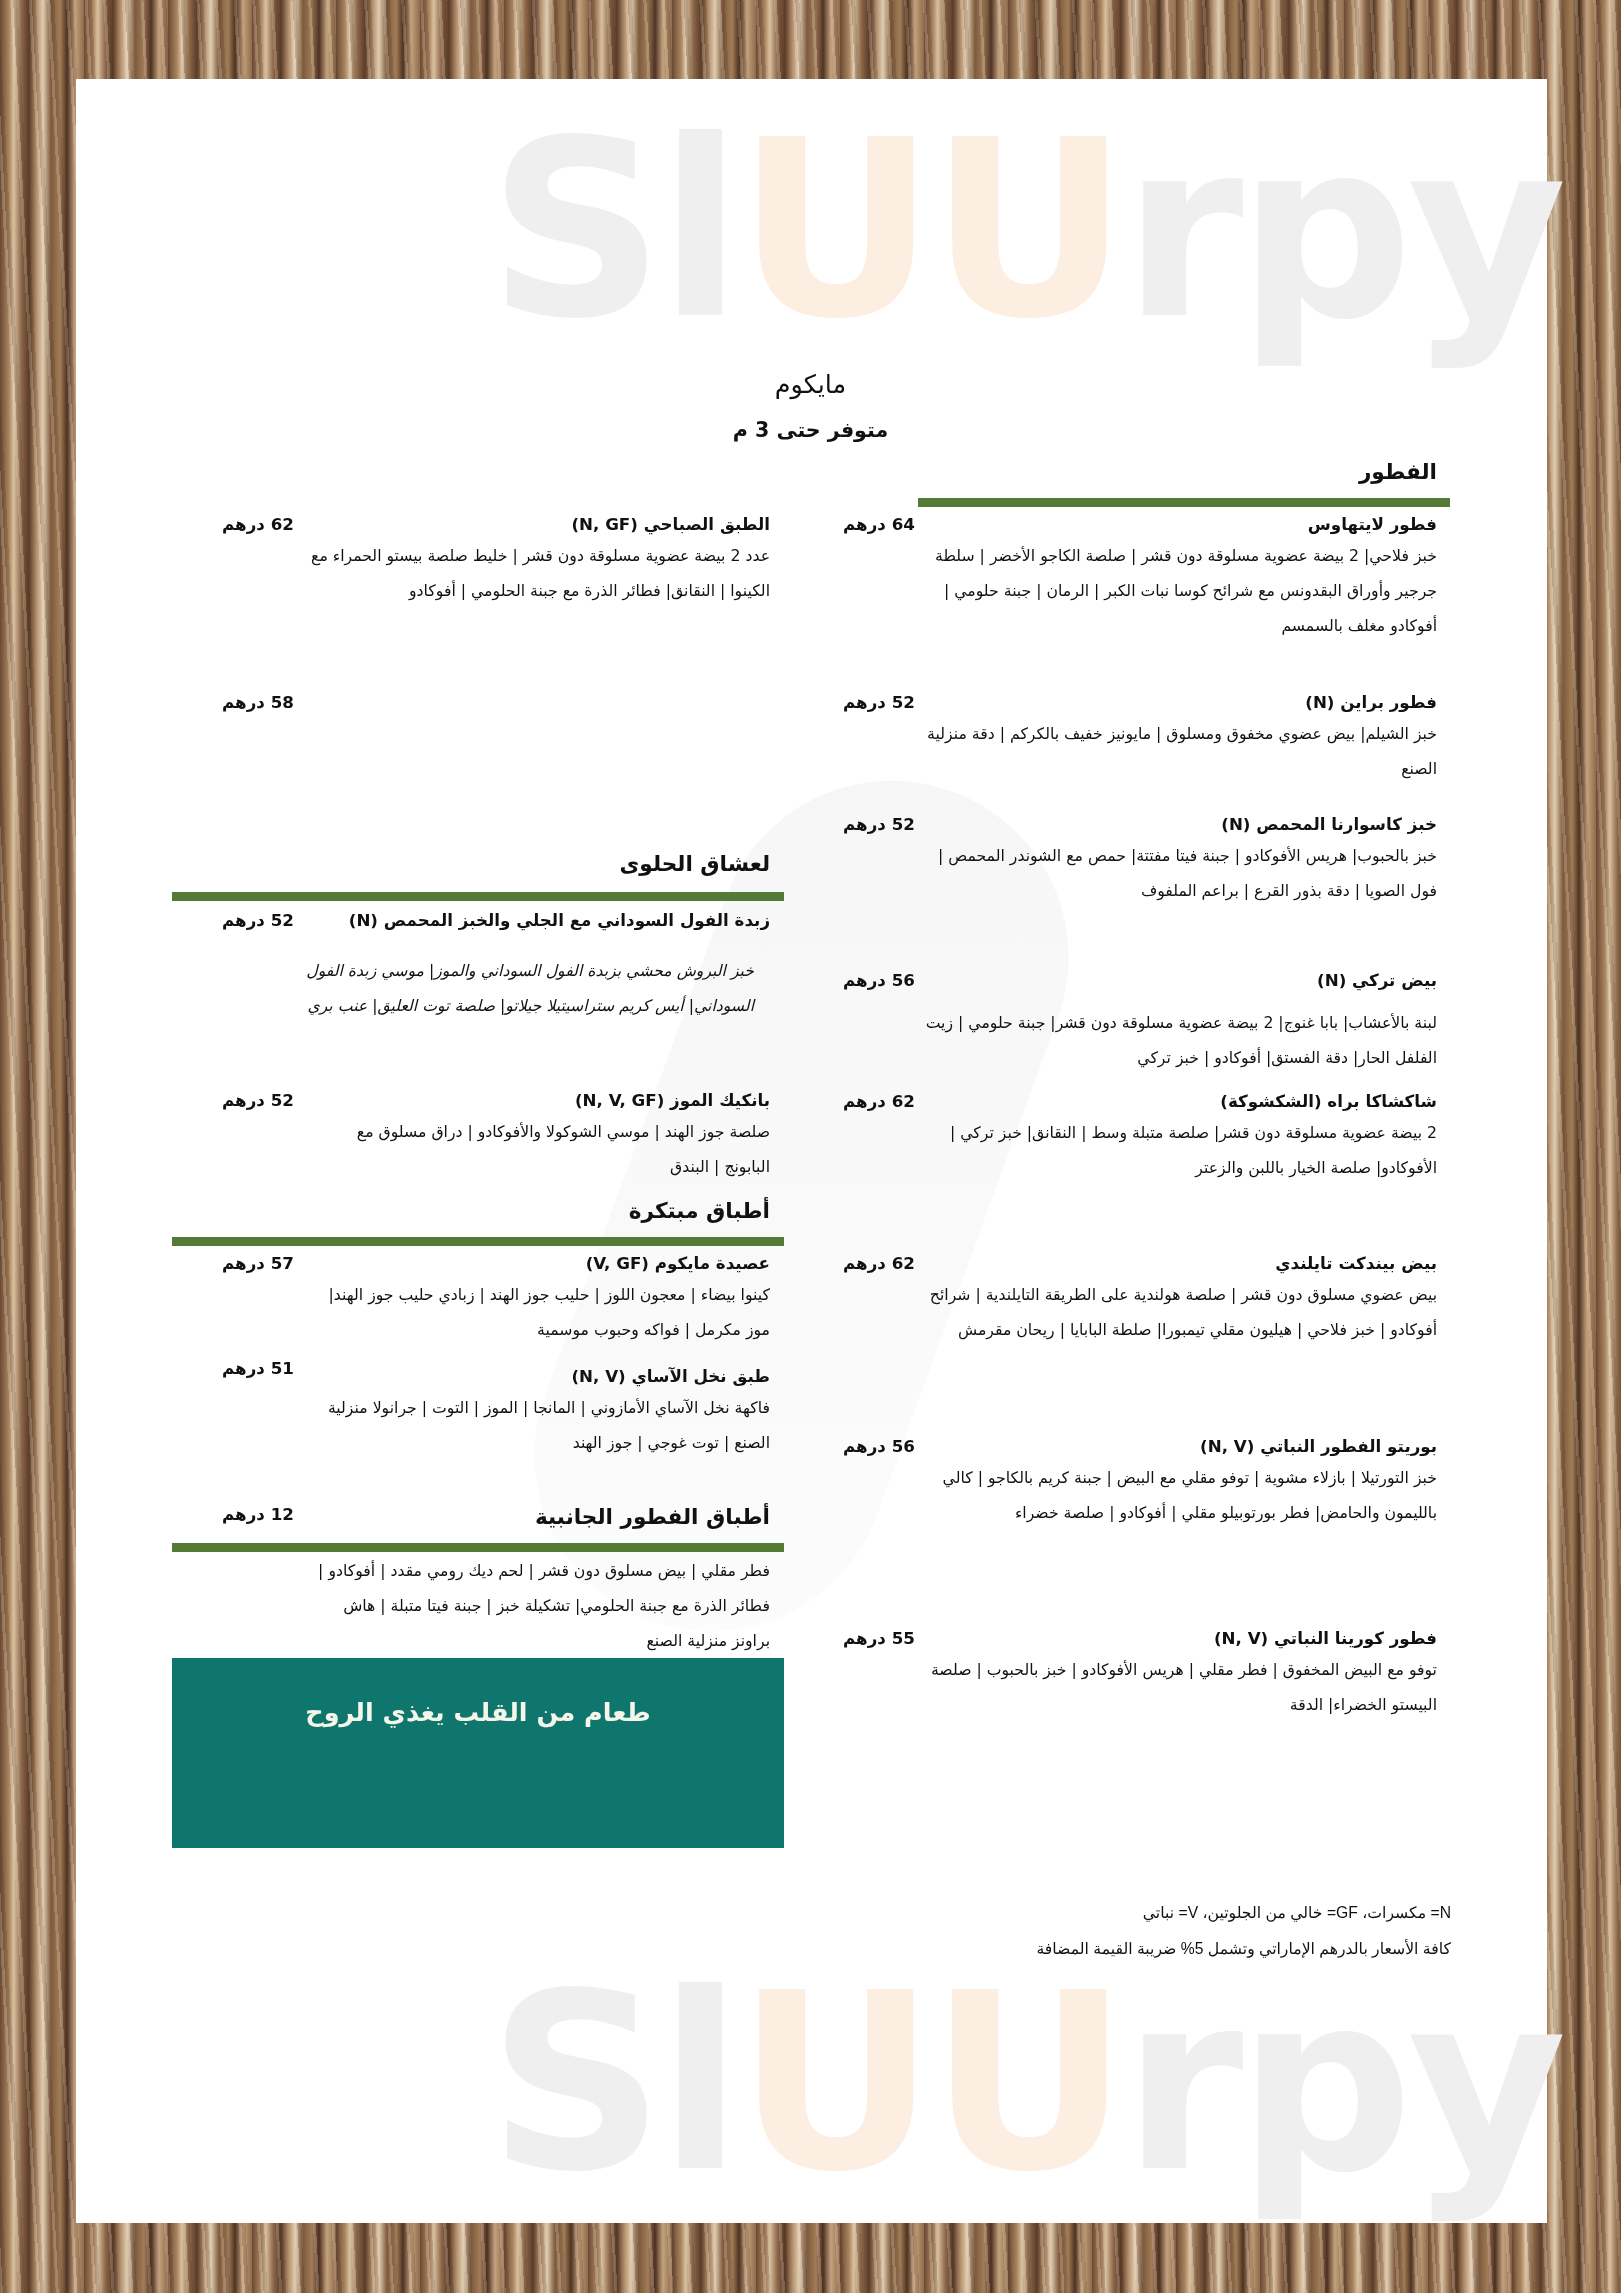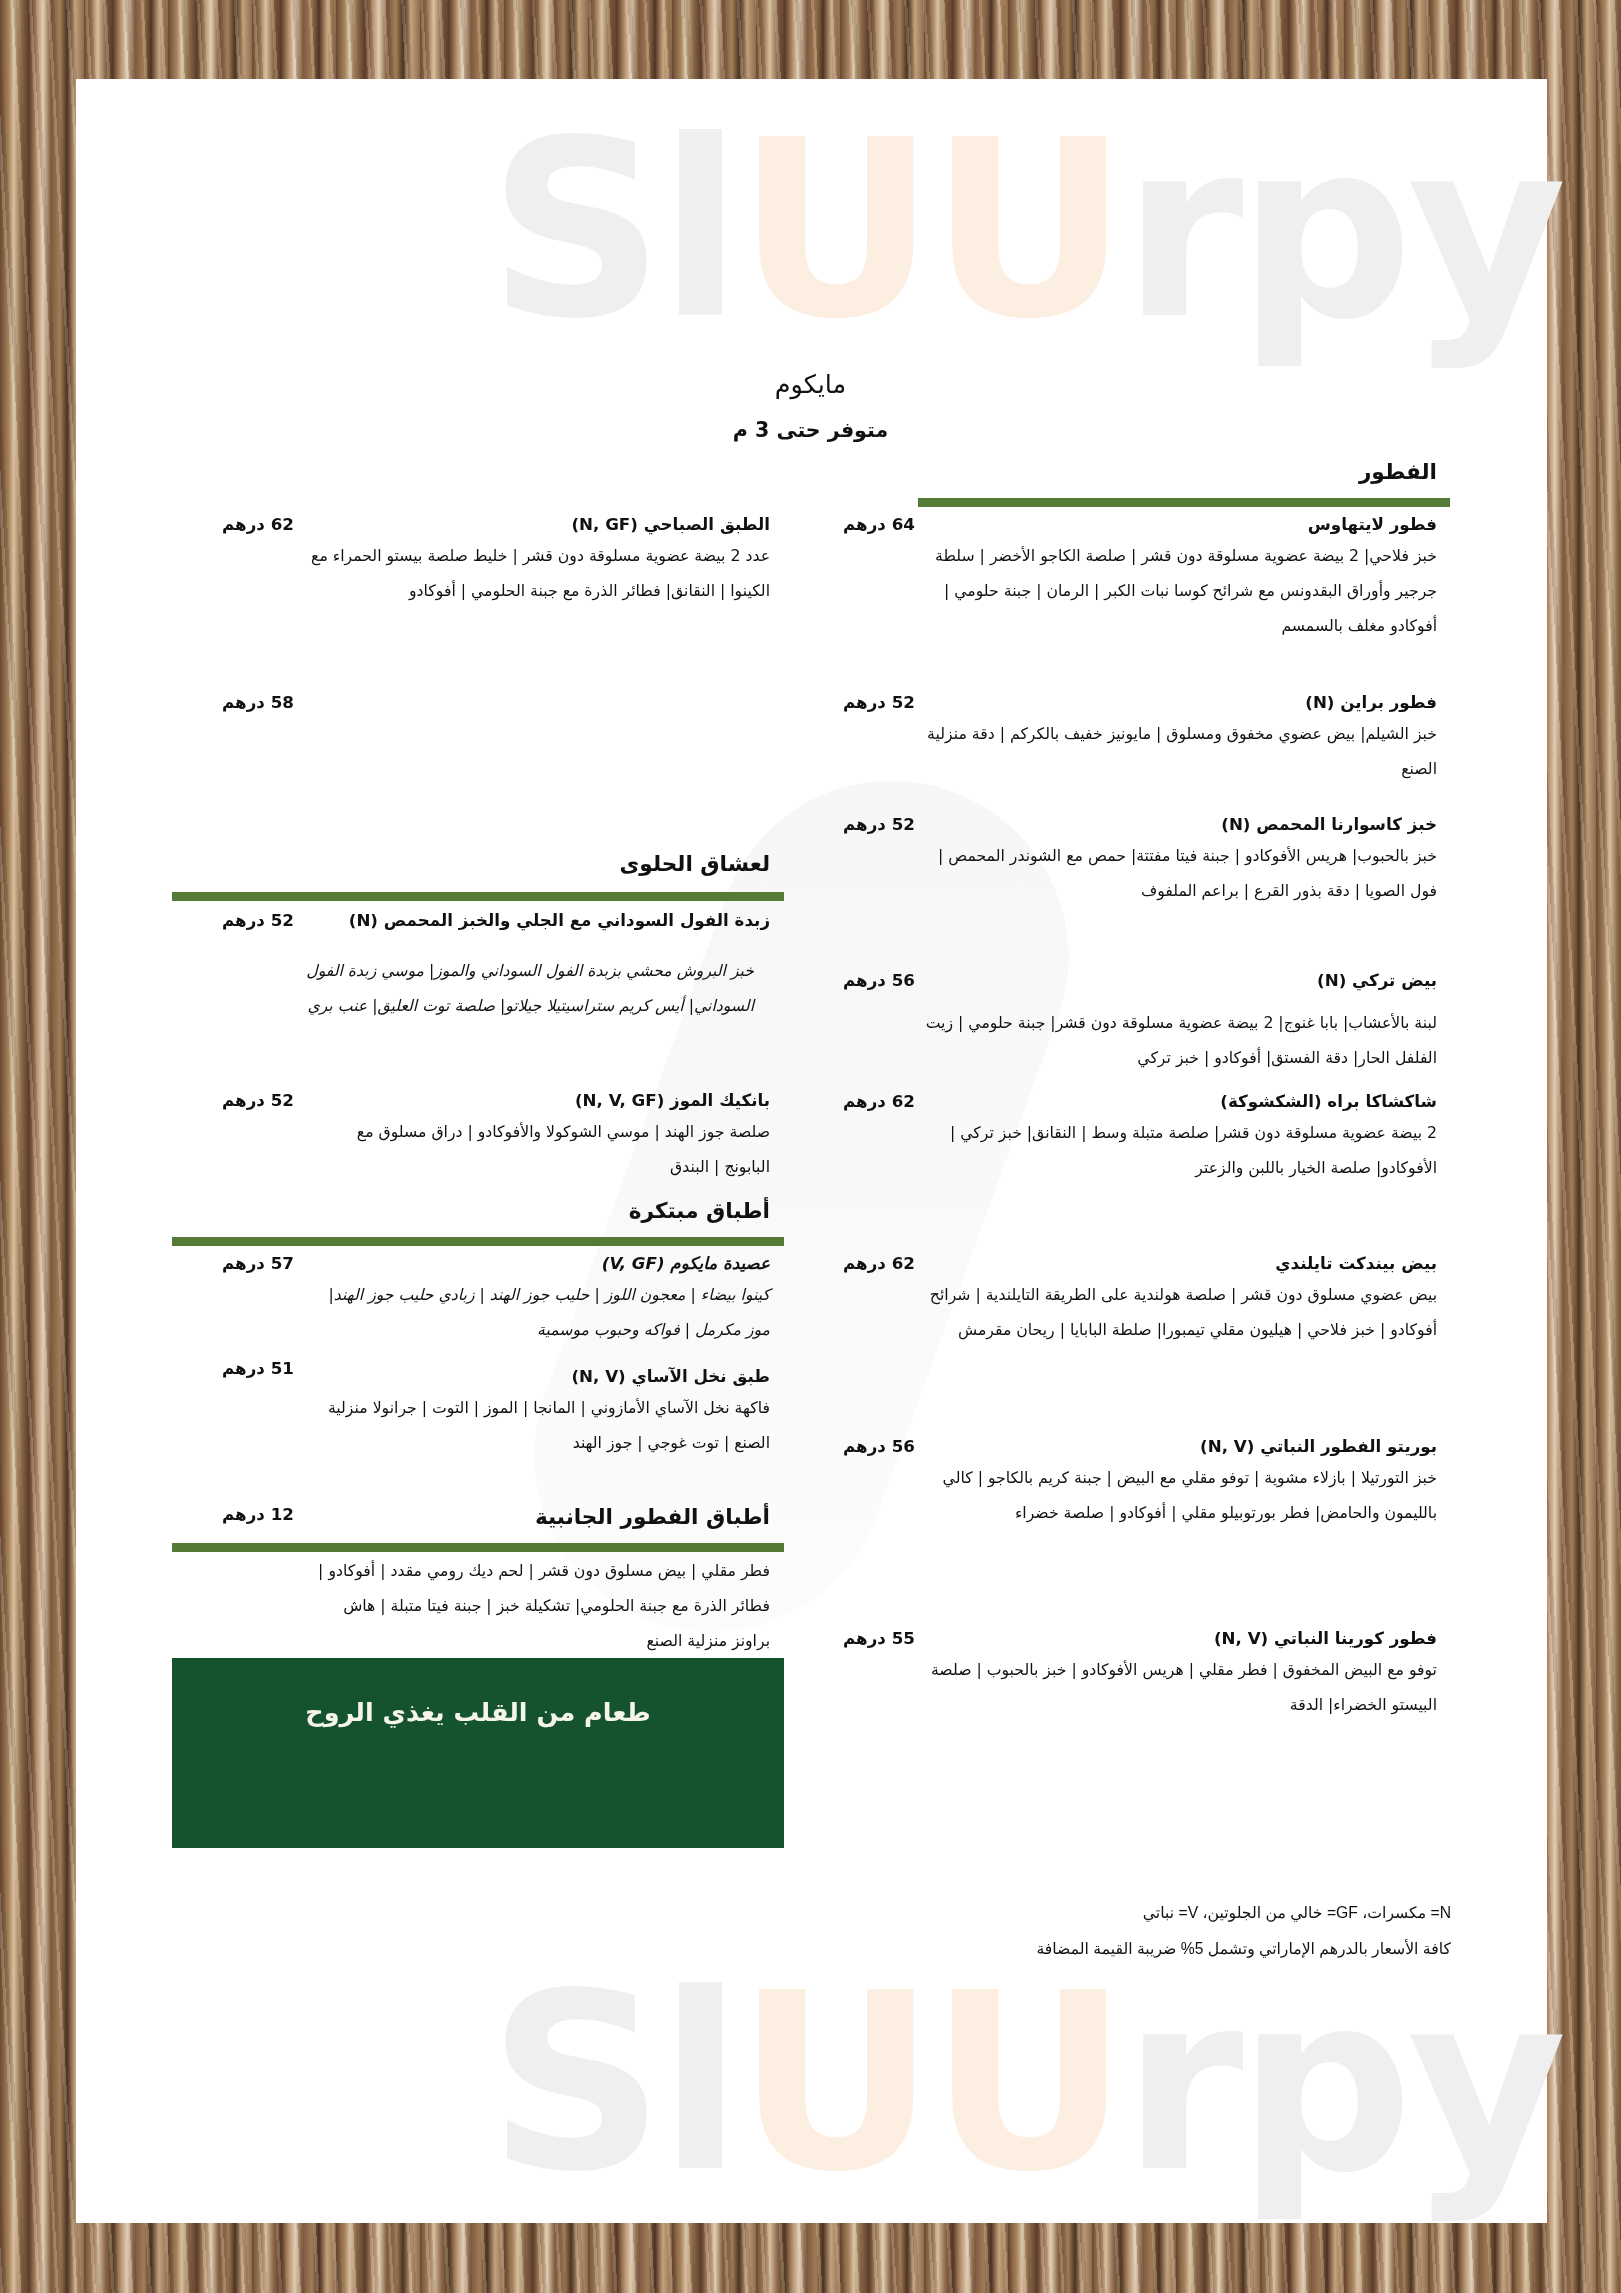--- a/index.html
+++ b/index.html
@@ -49,21 +49,21 @@
   .item { position:absolute; text-align:right; }
   .item .name { font-size:16.7px; font-weight:bold; line-height:25.5px; white-space:nowrap; }
   .item .desc { font-size:15.7px; line-height:35px; }
   .price {
     position:absolute; font-size:16.7px; font-weight:bold; direction:rtl; white-space:nowrap;
   }
   .side-desc { position:absolute; font-size:15.7px; line-height:35px; text-align:right; }
 
   .banner {
     position:absolute; left:172px; top:1658px; width:612px; height:190px;
-    background:#14532d; color:#f5f5ea; text-align:center;
+    background:#0f766e; color:#f5f5ea; text-align:center;
   }
   .banner span { display:block; margin-top:39px; font-size:25.5px; font-weight:bold; }
 
   .footnote { position:absolute; right:170px; text-align:right; font-size:15.7px; font-family:"Liberation Sans", sans-serif; }
 </style>
 </head>
 <body>
 
 <div class="paper">
   <div class="watermark" style="top:29px;"><span>Sl</span><span class="u">UU</span><span>rpy</span></div>
@@ -145,21 +145,21 @@
 
   <div class="item" style="right:851px; top:1088px; width:461px;">
     <div class="name">بانكيك الموز (N, V, GF)</div>
     <div class="desc">صلصة جوز الهند | موسي الشوكولا والأفوكادو | دراق مسلوق مع البابونج | البندق</div>
   </div>
   <div class="price" style="left:222px; top:1090px;">52 درهم</div>
 
   <div class="section-head" style="right:851px; top:1198px;">أطباق مبتكرة</div>
   <div class="bar" style="left:172px; width:612px; top:1237px;"></div>
 
-  <div class="item" style="right:851px; top:1251px; width:461px;font-style:italic;">
+  <div class="item" style="right:851px; top:1251px; width:461px;">
     <div class="name">عصيدة مايكوم (V, GF)</div>
     <div class="desc">كينوا بيضاء | معجون اللوز | حليب جوز الهند | زبادي حليب جوز الهند| موز مكرمل | فواكه وحبوب موسمية</div>
   </div>
   <div class="price" style="left:222px; top:1253px;">57 درهم</div>
 
   <div class="item" style="right:851px; top:1364px; width:461px;">
     <div class="name">طبق نخل الآساي (N, V)</div>
     <div class="desc">فاكهة نخل الآساي الأمازوني | المانجا | الموز | التوت | جرانولا منزلية الصنع | توت غوجي | جوز الهند</div>
   </div>
   <div class="price" style="left:222px; top:1358px;">51 درهم</div>

